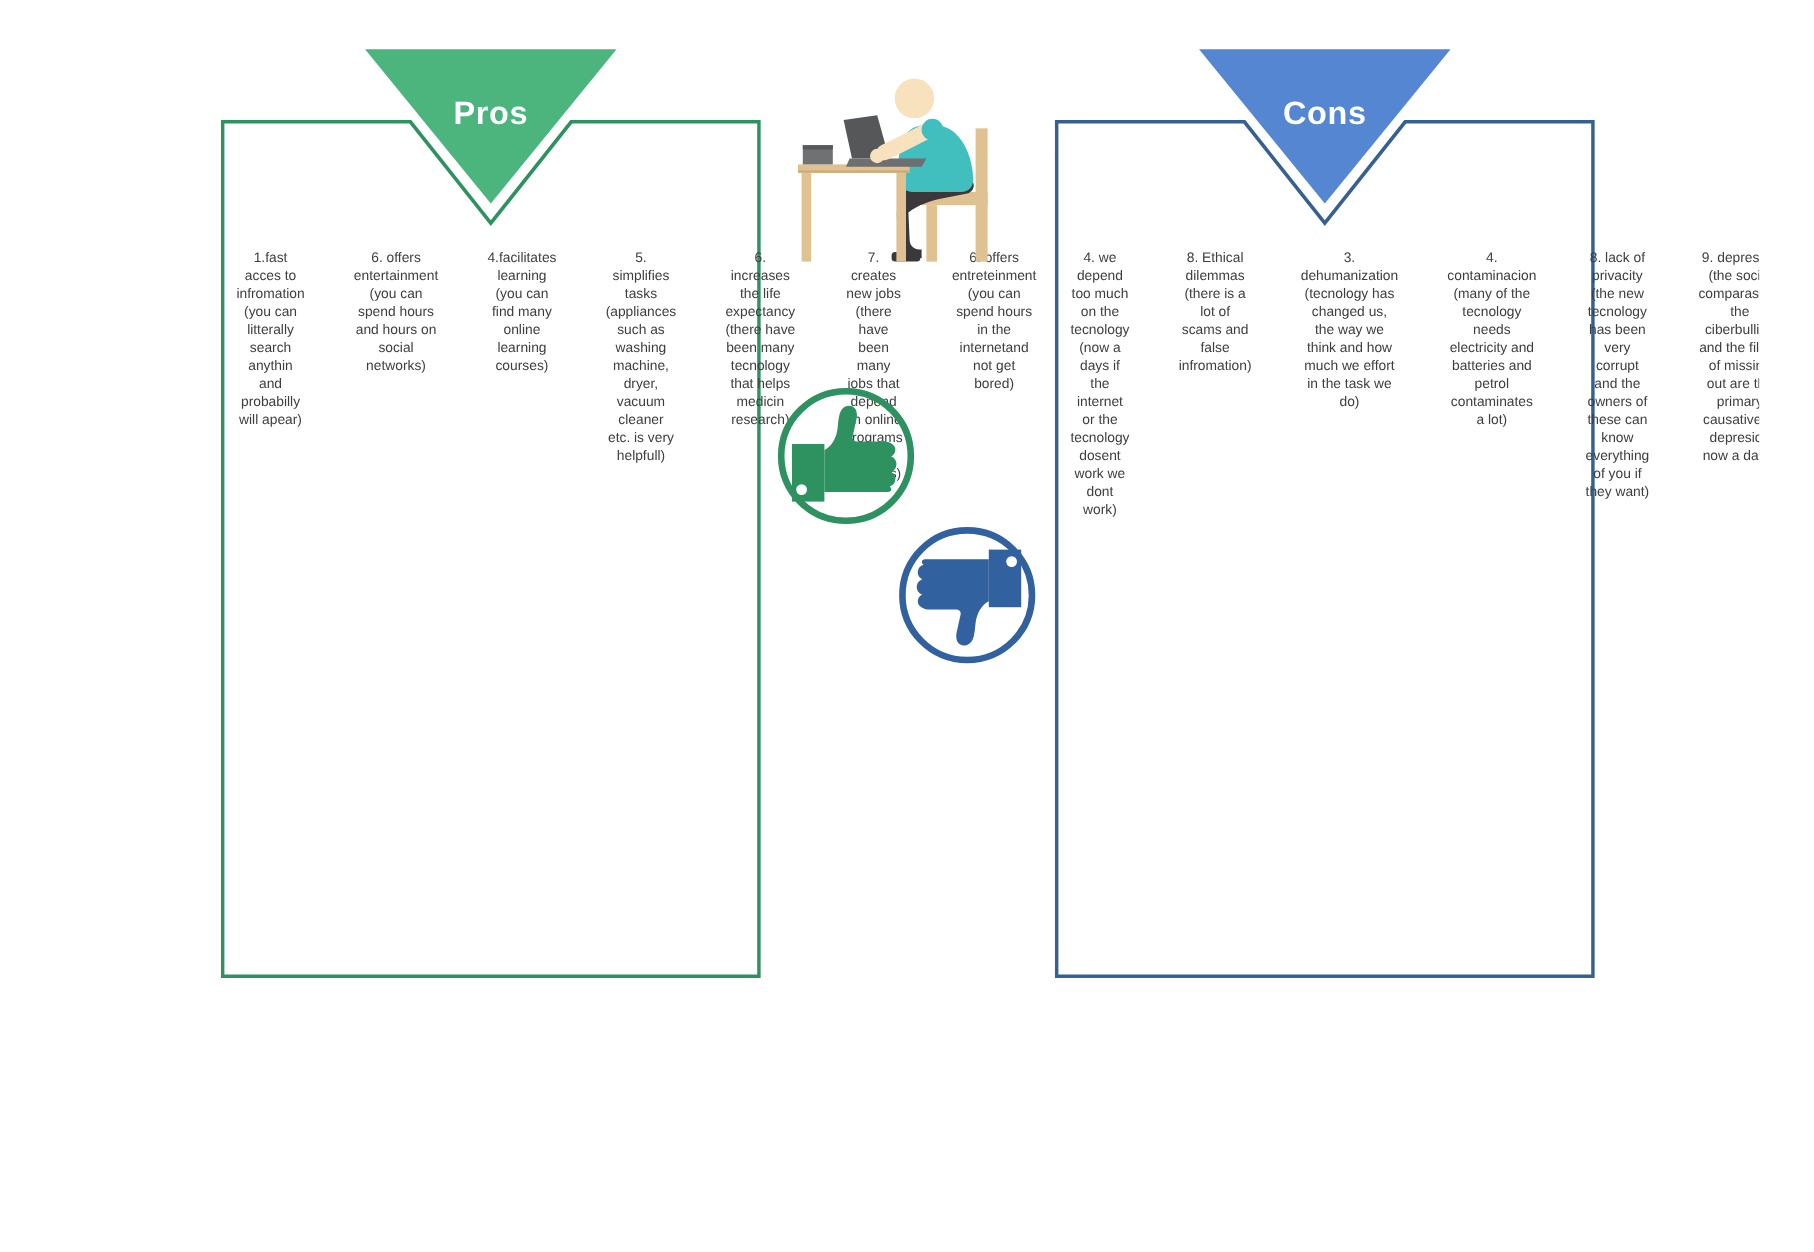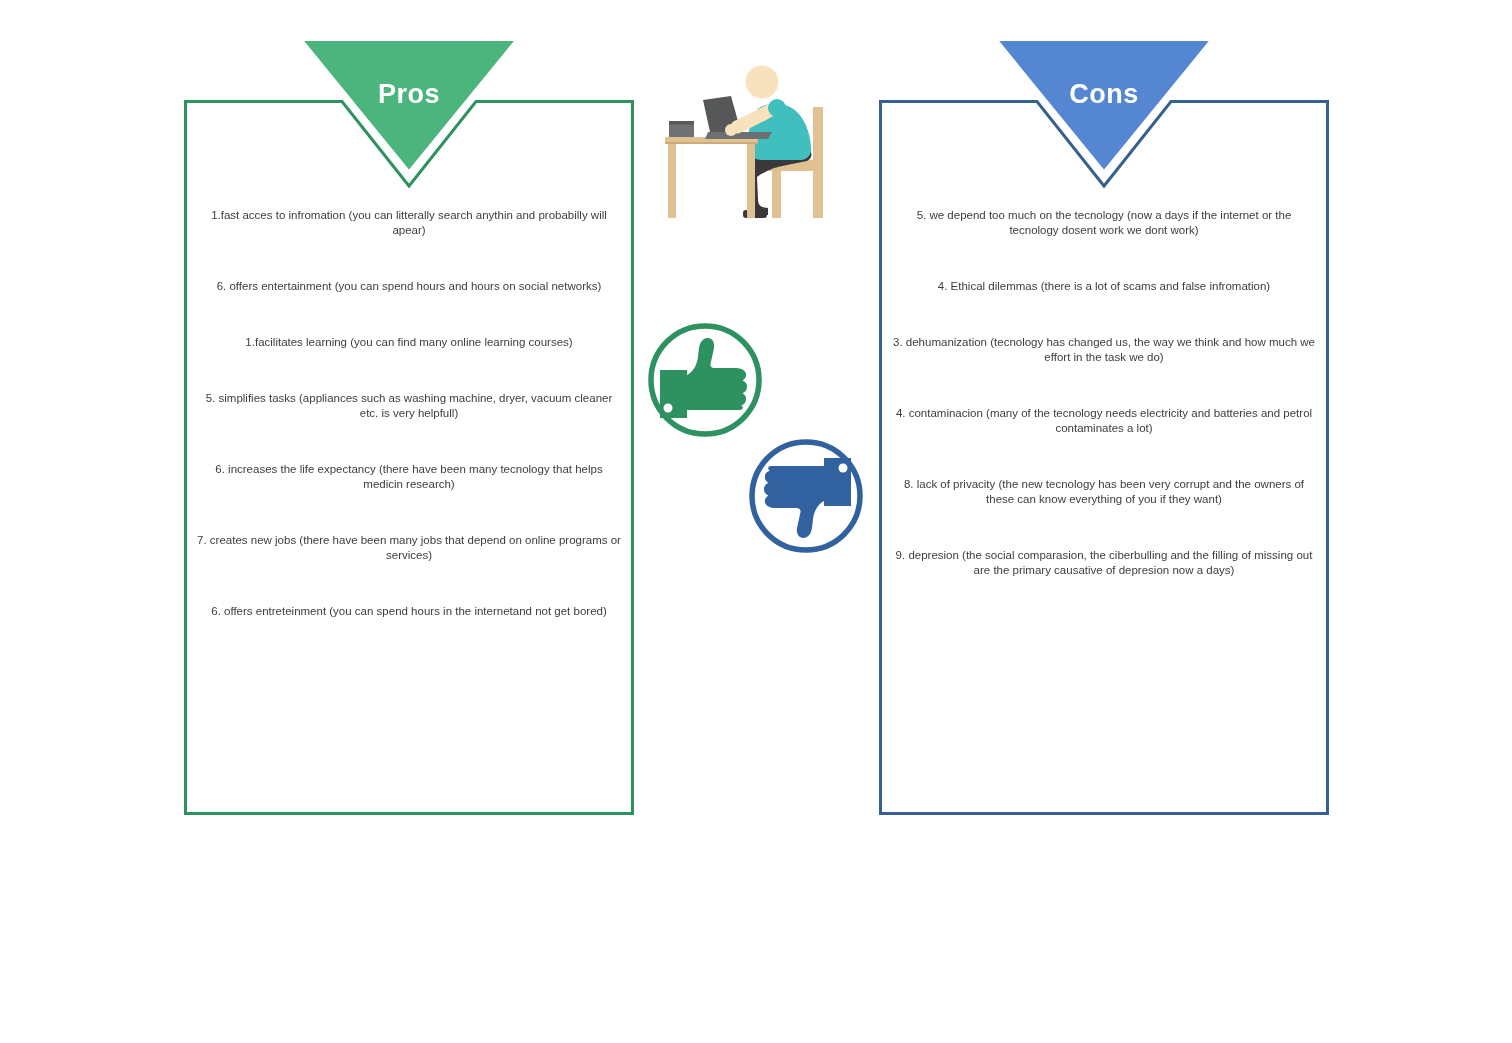--- a/index.html
+++ b/index.html
@@ -14,21 +14,21 @@
   }
   .panel { position: absolute; top: 38px; width: 450px; height: 777px; }
   .panel-frame { position: absolute; left: 0; top: 0; }
   .panel-title {
     position: absolute; top: 41px; left: 0; right: 0;
     margin: 0; text-align: center;
     color: #ffffff; font-size: 27px; font-weight: bold; letter-spacing: .5px;
   }
   .items {
     position: absolute; top: 170px; left: 13px; right: 13px;
-    display: flex; flex-direction: column; gap: 41px;
+    display: flex; flex-direction: row; gap: 41px;
   }
   .item {
     margin: 0; text-align: center;
     font-size: 11.5px; line-height: 15px; color: #3d3d3d;
   }
   .center-art { position: absolute; }
   #person-scene   { left: 655px; top: 55px; }
   #thumb-up-wrap  { left: 640px; top: 315px; }
   #thumb-dn-wrap  { left: 741px; top: 431px; }
 </style>
@@ -39,37 +39,37 @@
 
   <section class="panel" style="left:184px">
     <svg class="panel-frame" width="450" height="777" viewBox="0 0 450 777">
       <path d="M1.5,63.5 H158 L225,148 L292,63.5 H448.5 V775.5 H1.5 Z" fill="none" stroke="#2e9160" stroke-width="3"></path>
       <polygon points="117,1.5 333,1.5 225,134" fill="#4bb57d" stroke="#ffffff" stroke-width="3"></polygon>
     </svg>
     <h2 class="panel-title">Pros</h2>
     <div class="items">
       <p class="item">1.fast acces to infromation (you can litterally search anythin and probabilly will apear)</p>
       <p class="item">6. offers entertainment (you can spend hours and hours on social networks)</p>
-      <p class="item">1.facilitates learning (you can find many online learning courses)</p>
+      <p class="item">4.facilitates learning (you can find many online learning courses)</p>
       <p class="item">5. simplifies tasks (appliances such as washing machine, dryer, vacuum cleaner etc. is very helpfull)</p>
       <p class="item">6. increases the life expectancy (there have been many tecnology that helps medicin research)</p>
       <p class="item">7. creates new jobs (there have been many jobs that depend on online programs or services)</p>
       <p class="item">6. offers entreteinment (you can spend hours in the internetand not get bored)</p>
     </div>
   </section>
 
   <section class="panel" style="left:879px">
     <svg class="panel-frame" width="450" height="777" viewBox="0 0 450 777">
       <path d="M1.5,63.5 H158 L225,148 L292,63.5 H448.5 V775.5 H1.5 Z" fill="none" stroke="#35608f" stroke-width="3"></path>
       <polygon points="117,1.5 333,1.5 225,134" fill="#5586d2" stroke="#ffffff" stroke-width="3"></polygon>
     </svg>
     <h2 class="panel-title">Cons</h2>
     <div class="items">
-      <p class="item">5. we depend too much on the tecnology (now a days if the internet or the tecnology dosent work we dont work)</p>
-      <p class="item">4. Ethical dilemmas (there is a lot of scams and false infromation)</p>
+      <p class="item">4. we depend too much on the tecnology (now a days if the internet or the tecnology dosent work we dont work)</p>
+      <p class="item">8. Ethical dilemmas (there is a lot of scams and false infromation)</p>
       <p class="item">3. dehumanization (tecnology has changed us, the way we think and how much we effort in the task we do)</p>
       <p class="item">4. contaminacion (many of the tecnology needs electricity and batteries and petrol contaminates a lot)</p>
       <p class="item">8. lack of privacity (the new tecnology has been very corrupt and the owners of these can know everything of you if they want)</p>
       <p class="item">9. depresion (the social comparasion, the ciberbulling and the filling of missing out are the primary causative of depresion now a days)</p>
     </div>
   </section>
 
   <svg id="person-scene" class="center-art" width="175" height="165" viewBox="0 0 175 165">
 
     <g>

